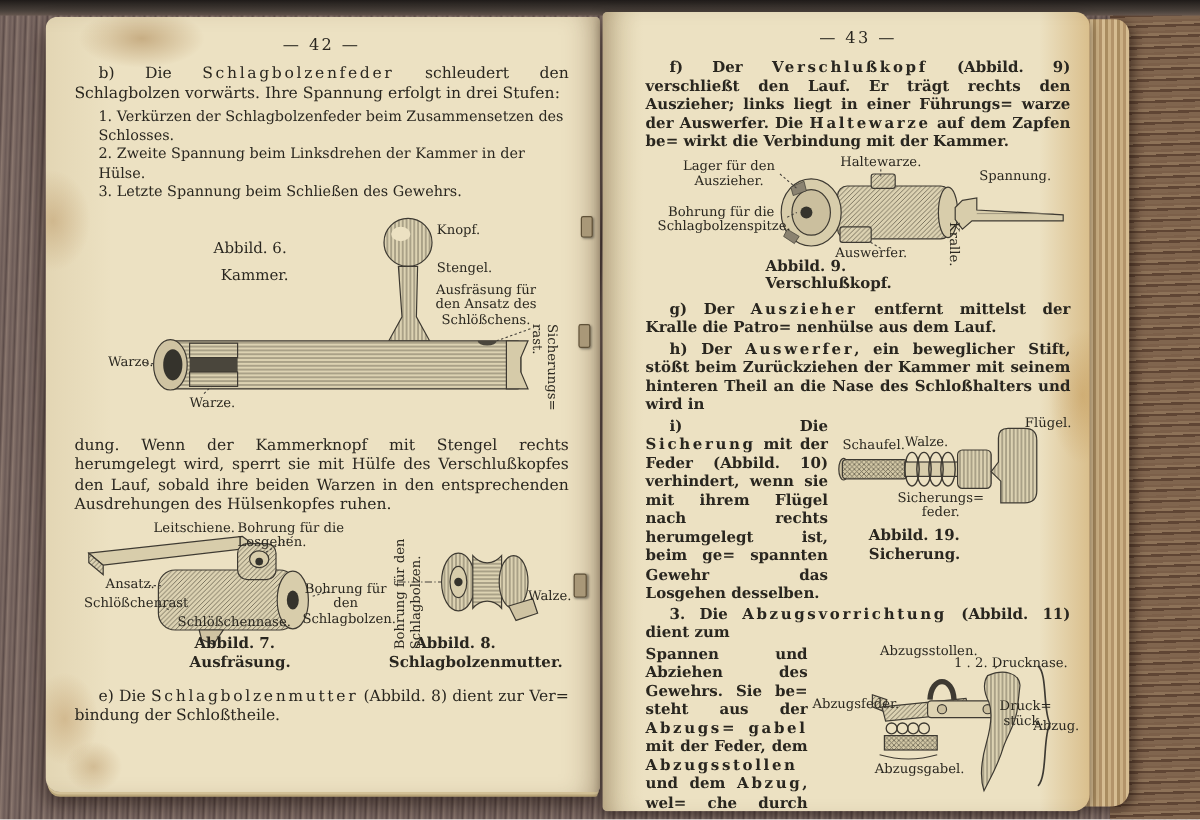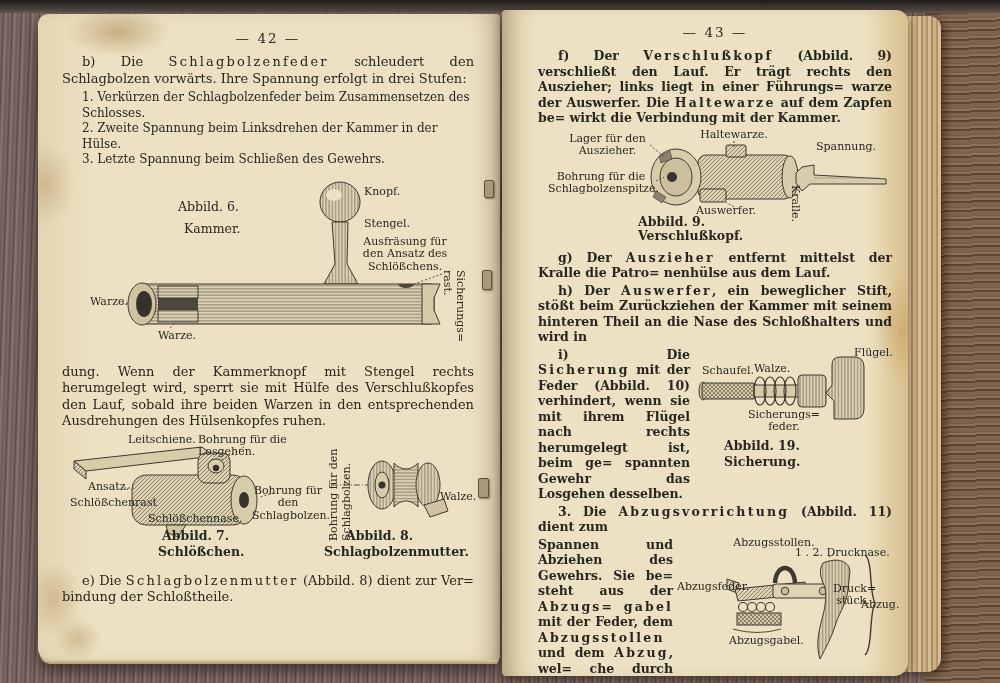--- a/index.html
+++ b/index.html
@@ -135,21 +135,21 @@
             <polygon points="104,92 124,92 116,104 106,100" fill="#cfc3a2" stroke="#3e3a32"></polygon>
             <path d="M182,14 L158,28 M62,55 L72,55 M70,70 L80,76 M212,60 L198,64" stroke="#44403a" stroke-width="0.9" stroke-dasharray="2 2" fill="none"></path>
           </svg>
           <span class="lbl" style="left:66px;top:1px">Leitschiene.</span>
           <span class="lbl" style="left:136px;top:1px;width:124px">Bohrung für die Losgehen.</span>
           <span class="lbl" style="left:26px;top:48px">Ansatz.</span>
           <span class="lbl" style="left:8px;top:64px">Schlößchenrast</span>
           <span class="lbl" style="left:86px;top:80px">Schlößchennase.</span>
           <span class="lbl c" style="left:190px;top:52px;width:72px">Bohrung für den Schlagbolzen.</span>
           <span class="cap c" style="left:100px;top:96px;width:110px">Abbild. 7.</span>
-          <span class="cap c" style="left:96px;top:112px;width:120px">Schlößchen.</span>
+          <span class="cap c" style="left:96px;top:112px;width:120px">Ausfräsung.</span>
         </div>
         <div class="figure fig8">
           <svg viewBox="0 0 144 134" width="144" height="134">
             <path d="M8,52 H44" stroke="#44403a" stroke-width="0.9" stroke-dasharray="6 2 1 2" fill="none"></path>
             <ellipse cx="58" cy="52" rx="14" ry="24" fill="url(#hV)" stroke="#3e3a32"></ellipse>
             <ellipse cx="58" cy="52" rx="7" ry="13" fill="#d8cdab" stroke="#3e3a32"></ellipse>
             <circle cx="58" cy="52" r="3.5" fill="#35332c"></circle>
             <path d="M70,30 C77,38 87,38 94,30 L94,74 C87,66 77,66 70,74 Z" fill="url(#hH)" stroke="#3e3a32"></path>
             <ellipse cx="104" cy="52" rx="12" ry="22" fill="url(#hV)" stroke="#3e3a32"></ellipse>
             <polygon points="100,72 120,66 124,78 106,84" fill="#cfc3a2" stroke="#3e3a32"></polygon>

